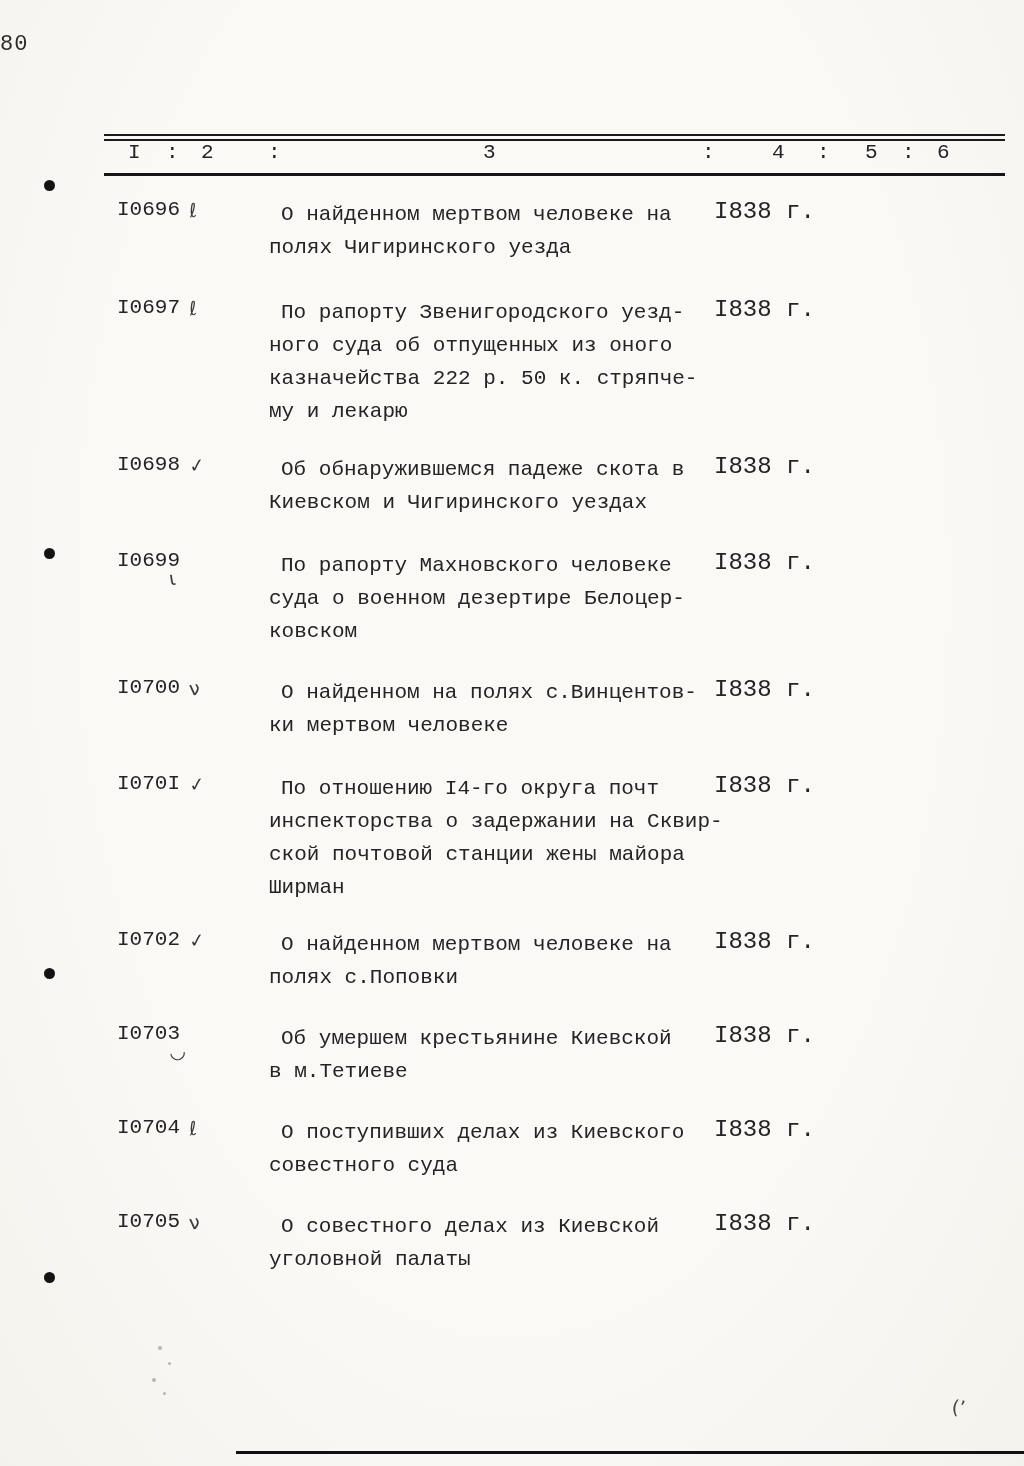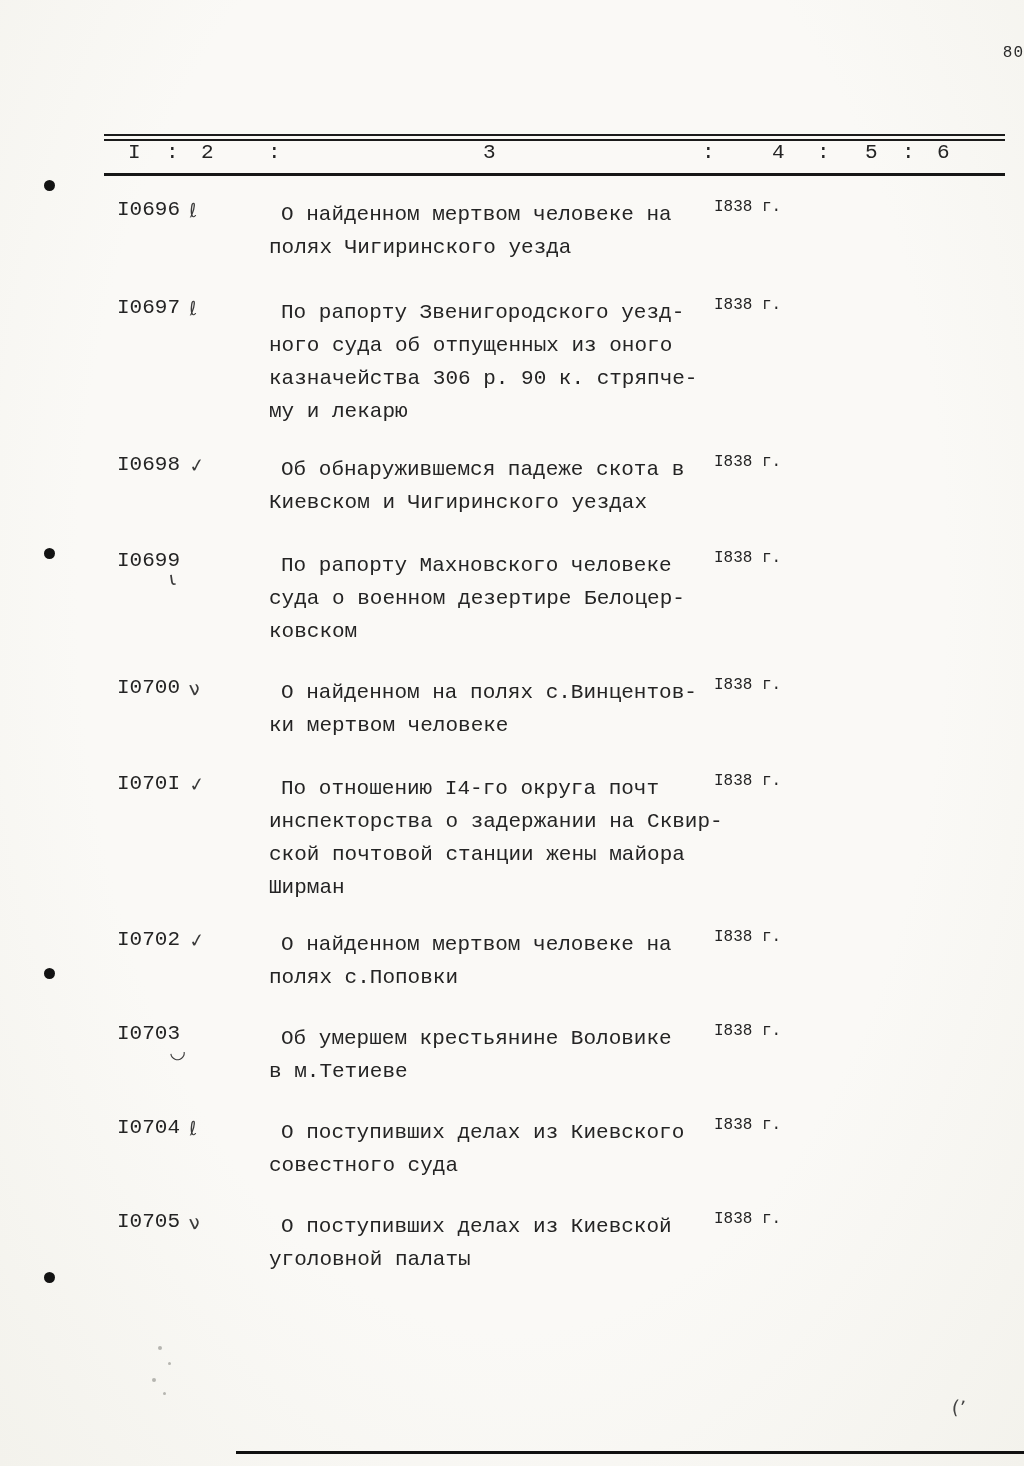--- a/index.html
+++ b/index.html
@@ -4,38 +4,38 @@
 <style>
   html,body{margin:0;padding:0;}
   body{
     width:1024px;height:1466px;
     background:#f7f6f2;
     font-family:"Liberation Mono","DejaVu Sans Mono",monospace;
     color:#222;position:relative;overflow:hidden;
   }
   .scan-page{position:absolute;inset:0;background:
     radial-gradient(ellipse at 50% 40%, #faf9f6 60%, #f3f2ec 100%);}
-  .pageno{position:absolute;top:44px;left:0;width:100%;text-align:right;
-    font-size:16px;letter-spacing:1px;color:#2a2a2a;}
+  .pageno{position:absolute;top:32px;left:0;width:100%;text-align:left;
+    font-size:22px;letter-spacing:1px;color:#2a2a2a;}
   
   .rule-top{position:absolute;left:104px;top:134px;width:901px;height:3px;
     border-top:2px solid #1b1b1b;border-bottom:2px solid #1b1b1b;}
   .rule-mid{position:absolute;left:104px;top:173px;width:901px;height:3px;background:#161616;}
   .rule-bottom{position:absolute;left:236px;top:1451px;right:0;height:3px;background:#101010;}
   
   .hcell{position:absolute;top:141px;font-size:21px;color:#242424;}
   
   .row{position:absolute;left:0;width:1024px;}
   .num{position:absolute;left:117px;top:0;font-size:21px;white-space:nowrap;color:#242424;}
   .mark{display:inline-block;margin-left:9px;font-family:"DejaVu Sans",sans-serif;
     font-size:19px;color:#3a3a3a;transform:rotate(-8deg);vertical-align:-2px;}
   .mark.low{position:relative;top:17px;left:-20px;}
   .desc{position:absolute;left:269px;top:0;width:470px;font-size:21px;line-height:33px;
     white-space:pre;text-indent:12px;color:#242424;}
-  .date{position:absolute;left:714px;top:0;font-size:16px;white-space:nowrap;color:#242424;}
+  .date{position:absolute;left:714px;top:0;font-size:24px;white-space:nowrap;color:#242424;}
   
   .dot{position:absolute;left:44px;width:11px;height:11px;border-radius:50%;background:#131313;}
   
   .pen{position:absolute;left:952px;top:1396px;font-size:19px;color:#444;
     font-family:"DejaVu Sans",sans-serif;transform:rotate(6deg);}
   
   .speck{position:absolute;border-radius:50%;background:#9a9a94;opacity:.7;}
 </style>
 </head>
 <body>
@@ -66,21 +66,21 @@
     <div class="num"><span>I0696</span><span class="mark">ℓ</span></div>
     <div class="desc">О найденном мертвом человеке на
 полях Чигиринского уезда</div>
     <div class="date">I838 г.</div>
   </div>
 
   <div class="row" style="top:296px">
     <div class="num"><span>I0697</span><span class="mark">ℓ</span></div>
     <div class="desc">По рапорту Звенигородского уезд-
 ного суда об отпущенных из оного
-казначейства 306 р. 90 к. стряпче-
+казначейства 222 р. 50 к. стряпче-
 му и лекарю</div>
     <div class="date">I838 г.</div>
   </div>
 
   <div class="row" style="top:453px">
     <div class="num"><span>I0698</span><span class="mark">✓</span></div>
     <div class="desc">Об обнаружившемся падеже скота в
 Киевском и Чигиринского уездах</div>
     <div class="date">I838 г.</div>
   </div>
@@ -111,35 +111,35 @@
 
   <div class="row" style="top:928px">
     <div class="num"><span>I0702</span><span class="mark">✓</span></div>
     <div class="desc">О найденном мертвом человеке на
 полях с.Поповки</div>
     <div class="date">I838 г.</div>
   </div>
 
   <div class="row" style="top:1022px">
     <div class="num"><span>I0703</span><span class="mark low">◡</span></div>
-    <div class="desc">Об умершем крестьянине Воловике
+    <div class="desc">Об умершем крестьянине Киевской
 в м.Тетиеве</div>
     <div class="date">I838 г.</div>
   </div>
 
   <div class="row" style="top:1116px">
     <div class="num"><span>I0704</span><span class="mark">ℓ</span></div>
     <div class="desc">О поступивших делах из Киевского
 совестного суда</div>
     <div class="date">I838 г.</div>
   </div>
 
   <div class="row" style="top:1210px">
     <div class="num"><span>I0705</span><span class="mark">ν</span></div>
-    <div class="desc">О поступивших делах из Киевской
+    <div class="desc">О совестного делах из Киевской
 уголовной палаты</div>
     <div class="date">I838 г.</div>
   </div>
 
   <div class="dot" style="top:180px"></div>
   <div class="dot" style="top:548px"></div>
   <div class="dot" style="top:968px"></div>
   <div class="dot" style="top:1272px"></div>
 
   <div class="pen">(ʼ</div>

